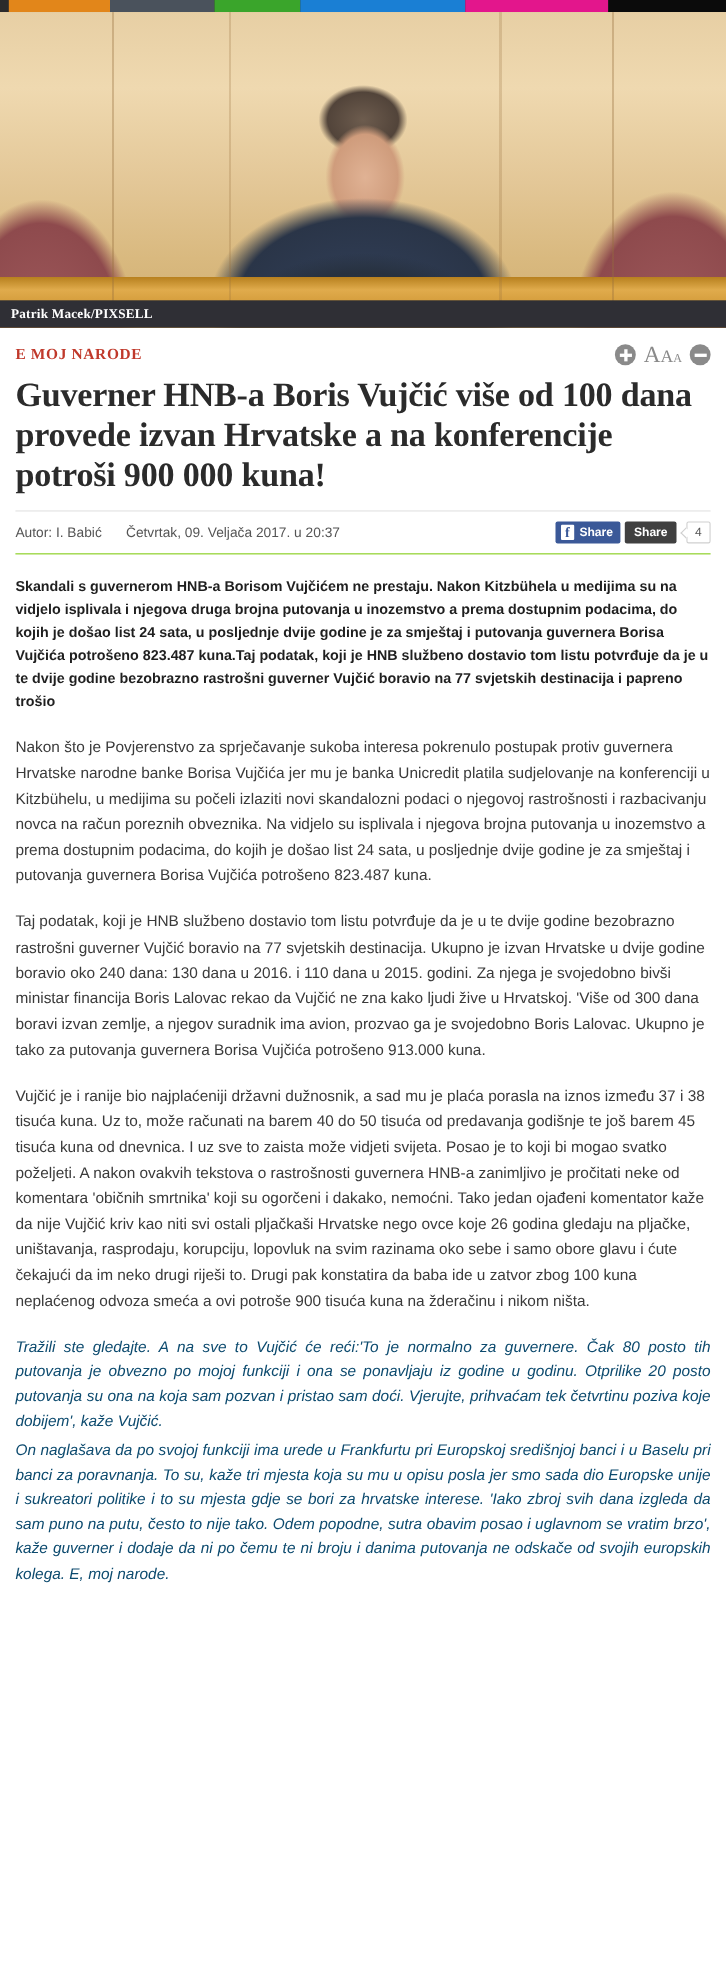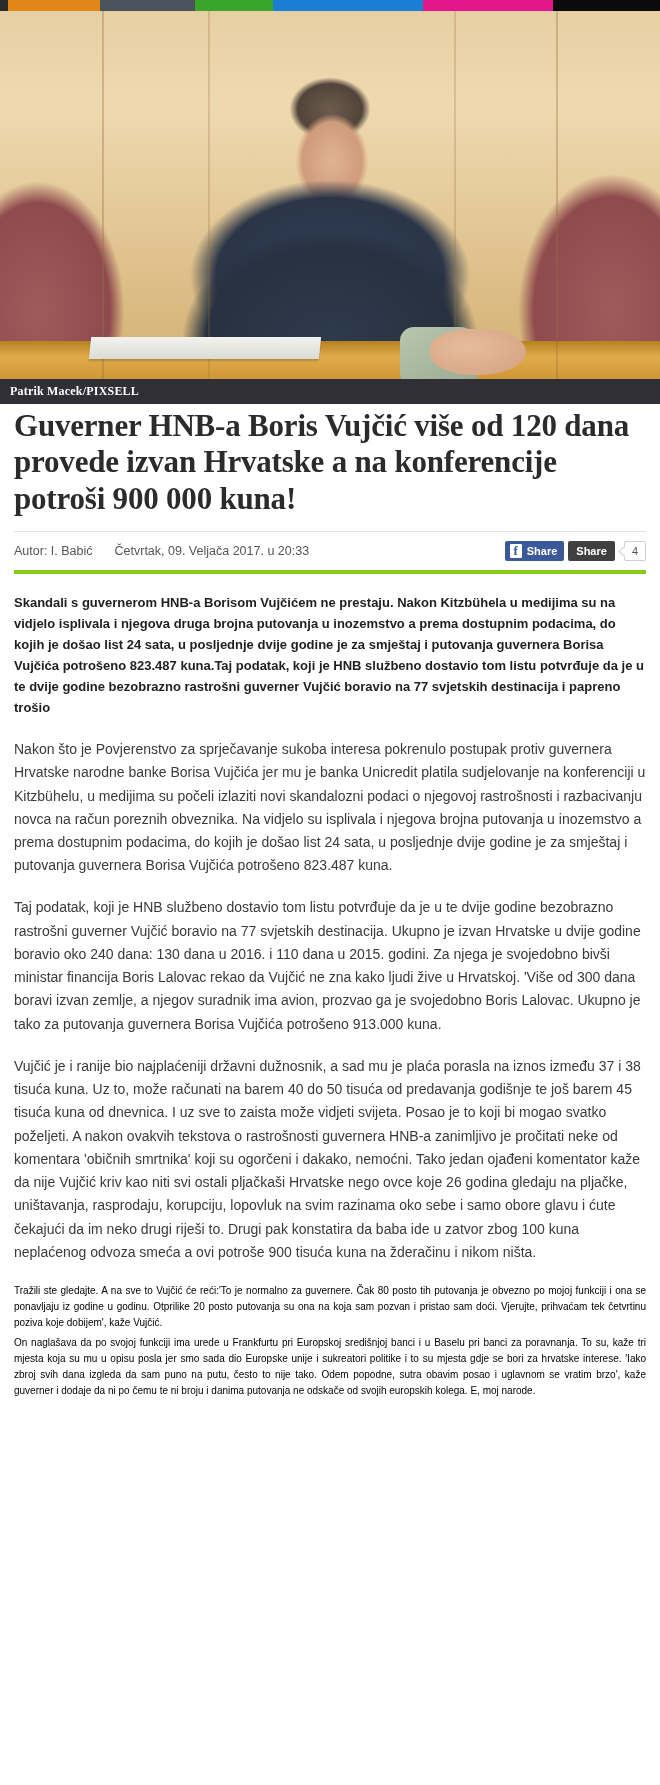--- a/index.html
+++ b/index.html
@@ -18,21 +18,21 @@
     width: 100%;
     height: 11px;
     background: #2b2b2b;
   }
   #topbar .seg { height: 100%; }
 
   
   #hero {
     position: relative;
     width: 100%;
-    height: 393px;
+    height: 287px;
     overflow: hidden;
     background: #cdb48a;
   }
   #hero .photo {
     position: absolute;
     inset: 0;
     background:
       
       linear-gradient(to bottom, rgba(0,0,0,0) 0%, rgba(0,0,0,0) 84%, #b8811f 84%, #e0ab4c 88%, #c98f2c 96%, #9c6a1a 100%),
       
@@ -151,21 +151,21 @@
     line-height: 1.17;
     color: #2b2b2b;
     margin: 4px 0 14px 0;
     letter-spacing: -.2px;
   }
 
   #byline-row {
     display: flex;
     align-items: center;
     border-top: 1px solid #e2e2e2;
-    border-bottom: 4px solid #84cc16;
+    border-bottom: 1px solid #84cc16;
     padding: 9px 0;
     font-size: 12.5px;
     color: #555;
   }
   #author { margin-right: 22px; }
   #pubdate { color: #555; }
   #social {
     margin-left: auto;
     display: flex;
     align-items: center;
@@ -225,25 +225,26 @@
     margin: 18px 0 20px 0;
   }
 
   .body-par {
     font-size: 14px;
     line-height: 1.66;
     color: #3a3a3a;
     margin: 0 0 19px 0;
   }
   .body-par.light {
-    color: #000000;
-    font-size: 10px;
+    color: #0c4a6e;
+    font-size: 14px;
     line-height: 1.6;
     text-align: justify;
     margin-bottom: 4px;
+    font-style: italic;
   }
   #tail { padding-bottom: 26px; }
 </style>
 </head>
 <body>
 
 <div id="topbar">
     <div class="seg" style="background: rgb(43, 43, 43); width: 1.21212%;"></div>
     <div class="seg" style="background: rgb(226, 134, 26); width: 13.9394%;"></div>
     <div class="seg" style="background: rgb(74, 82, 92); width: 14.3939%;"></div>
@@ -257,26 +258,37 @@
   <div class="photo"></div>
   <div class="seams"></div>
   <div class="papers"></div>
   <div class="bag"></div>
   <div class="hand"></div>
   <div id="credit">Patrik Macek/PIXSELL</div>
 </div>
 
 <div id="article">
 
-
-  <h1 id="headline">Guverner HNB-a Boris Vujčić više od 120 dana provede izvan Hrvatske a na konferencije potroši 900 000 kuna!</h1>
+  <div id="meta-row">
+    <div id="kicker">E MOJ NARODE</div>
+
+    <div id="fontsize">
+      <span class="circle-btn plus"></span>
+      <span class="aaa">
+        <span class="a1">A</span><span class="a2">A</span><span class="a3">A</span>
+      </span>
+      <span class="circle-btn minus"></span>
+    </div>
+  </div>
+
+  <h1 id="headline">Guverner HNB-a Boris Vujčić više od 100 dana provede izvan Hrvatske a na konferencije potroši 900 000 kuna!</h1>
 
   <div id="byline-row">
     <span id="author">Autor: I. Babić</span>
-    <span id="pubdate">Četvrtak, 09. Veljača 2017. u 20:33</span>
+    <span id="pubdate">Četvrtak, 09. Veljača 2017. u 20:37</span>
 
     <div id="social">
       <div class="fb-like">
         <span class="f">f</span>
         <span>Share</span>
       </div>
       <div class="fb-share">Share</div>
       <div class="fb-count">4</div>
     </div>
   </div>

